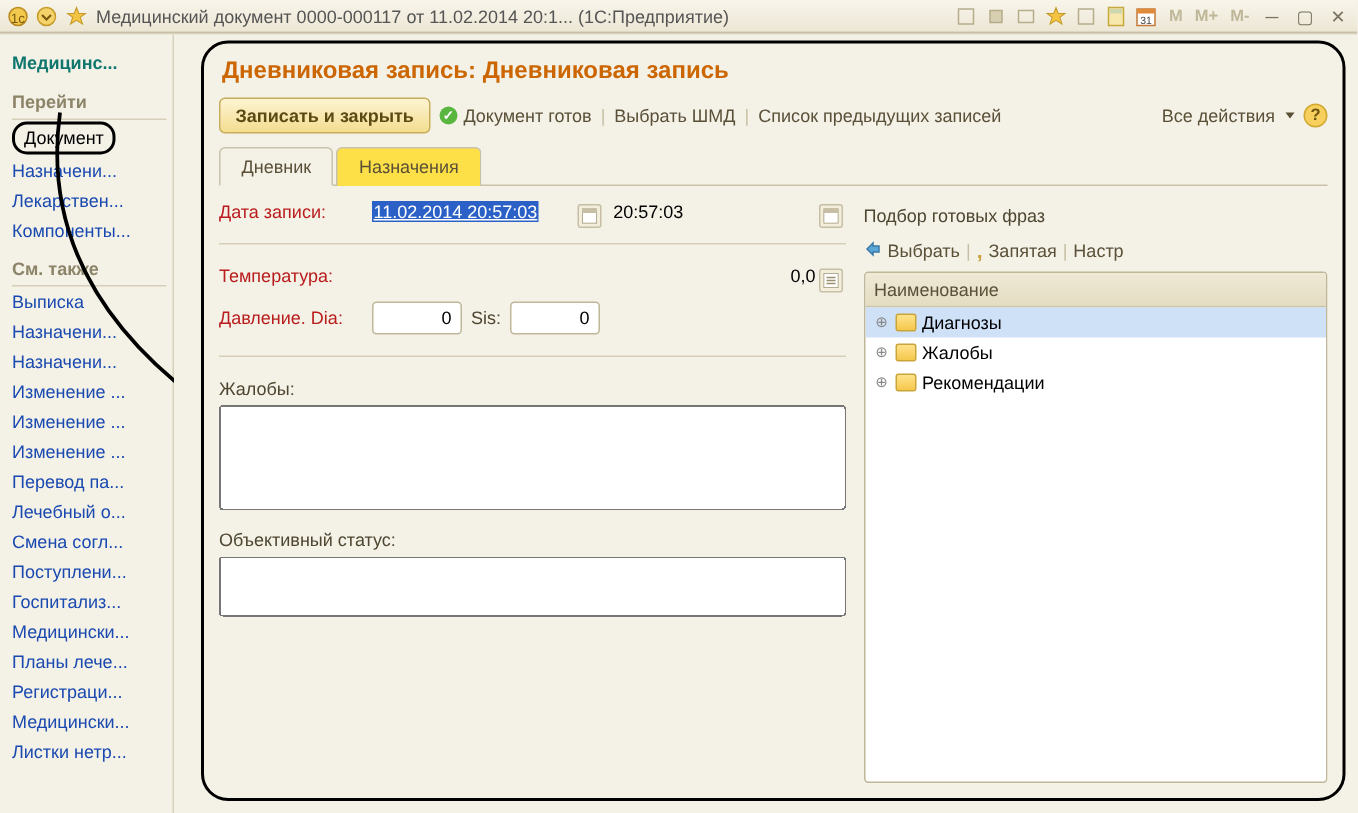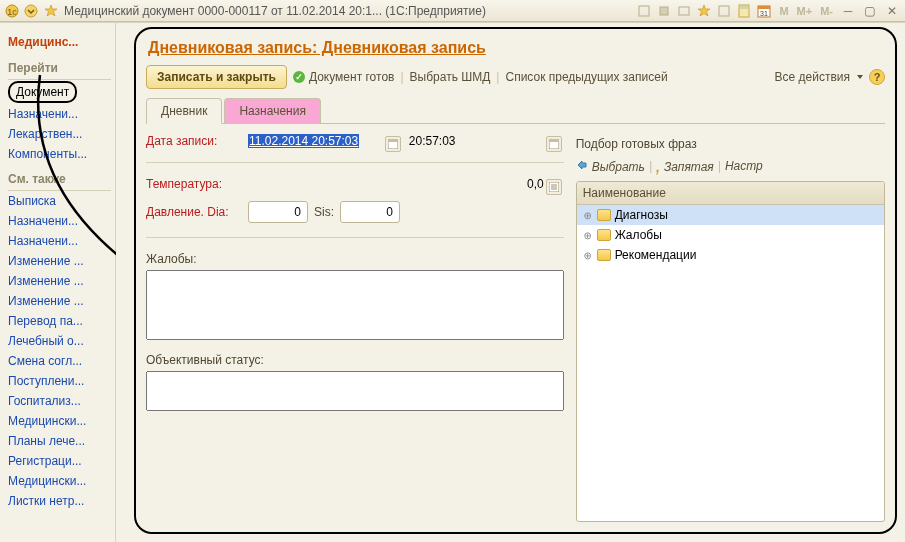--- a/index.html
+++ b/index.html
@@ -62,21 +62,21 @@
   }
   .sb-section {
     color: #8c8468;
     font-weight: bold;
     font-size: 12px;
     border-bottom: 1px solid #d6cfb8;
     padding: 4px 0 4px 0;
     margin-top: 4px;
   }
   .sb-title {
-    color: #c2410c;
+    color: #0f766e;
     font-weight: bold;
     font-size: 12px;
     padding: 6px 0 4px 0;
   }
   .sb-link {
     color: #1a4ab0;
     padding: 3px 0;
     cursor: pointer;
     white-space: nowrap;
     overflow: hidden;
@@ -113,21 +113,20 @@
     background: #f4f1e7;
     display: flex;
     flex-direction: column;
     overflow: hidden;
   }
   .page-title {
     color: #cc6600;
     font-size: 16px;
     font-weight: bold;
     padding: 4px 2px 6px 2px;
-    text-decoration: underline;
   }
   .cmdbar {
     display: flex;
     align-items: center;
     gap: 6px;
     padding: 2px 0 6px 0;
     flex-wrap: nowrap;
   }
   .btn-main {
     background: linear-gradient(#fdf4d2, #f3dd8f);
@@ -172,21 +171,21 @@
   
   .tabs {
     display: flex;
     border-bottom: 1px solid #c9c2aa;
     margin-top: 2px;
   }
   .tab {
     padding: 5px 14px;
     border: 1px solid #c9c2aa;
     border-bottom: none;
-    background: #f9a8d4;
+    background: #fde047;
     color: #5a5038;
     border-radius: 4px 4px 0 0;
     margin-right: 2px;
     cursor: pointer;
     position: relative;
     top: 1px;
   }
   .tab.active {
     background: #f4f1e7;
     border-bottom: 1px solid #f4f1e7;
@@ -275,28 +274,27 @@
     width: 100%;
     height: 70px;
     resize: none;
   }
   .side-head {
     color: #4e4630;
     padding: 3px 0 6px 0;
   }
   .side-toolbar {
     display: flex;
-    align-items: flex-start;
+    align-items: center;
     gap: 4px;
     padding: 2px 0 6px 0;
     color: #5a5038;
     flex-wrap: nowrap;
     white-space: nowrap;
     overflow: hidden;
-    font-style: italic;
   }
   .side-panel {
     border: 1px solid #bfb797;
     border-radius: 3px;
     background: #fff;
     flex: 1;
     overflow: hidden;
     display: flex;
     flex-direction: column;
   }

